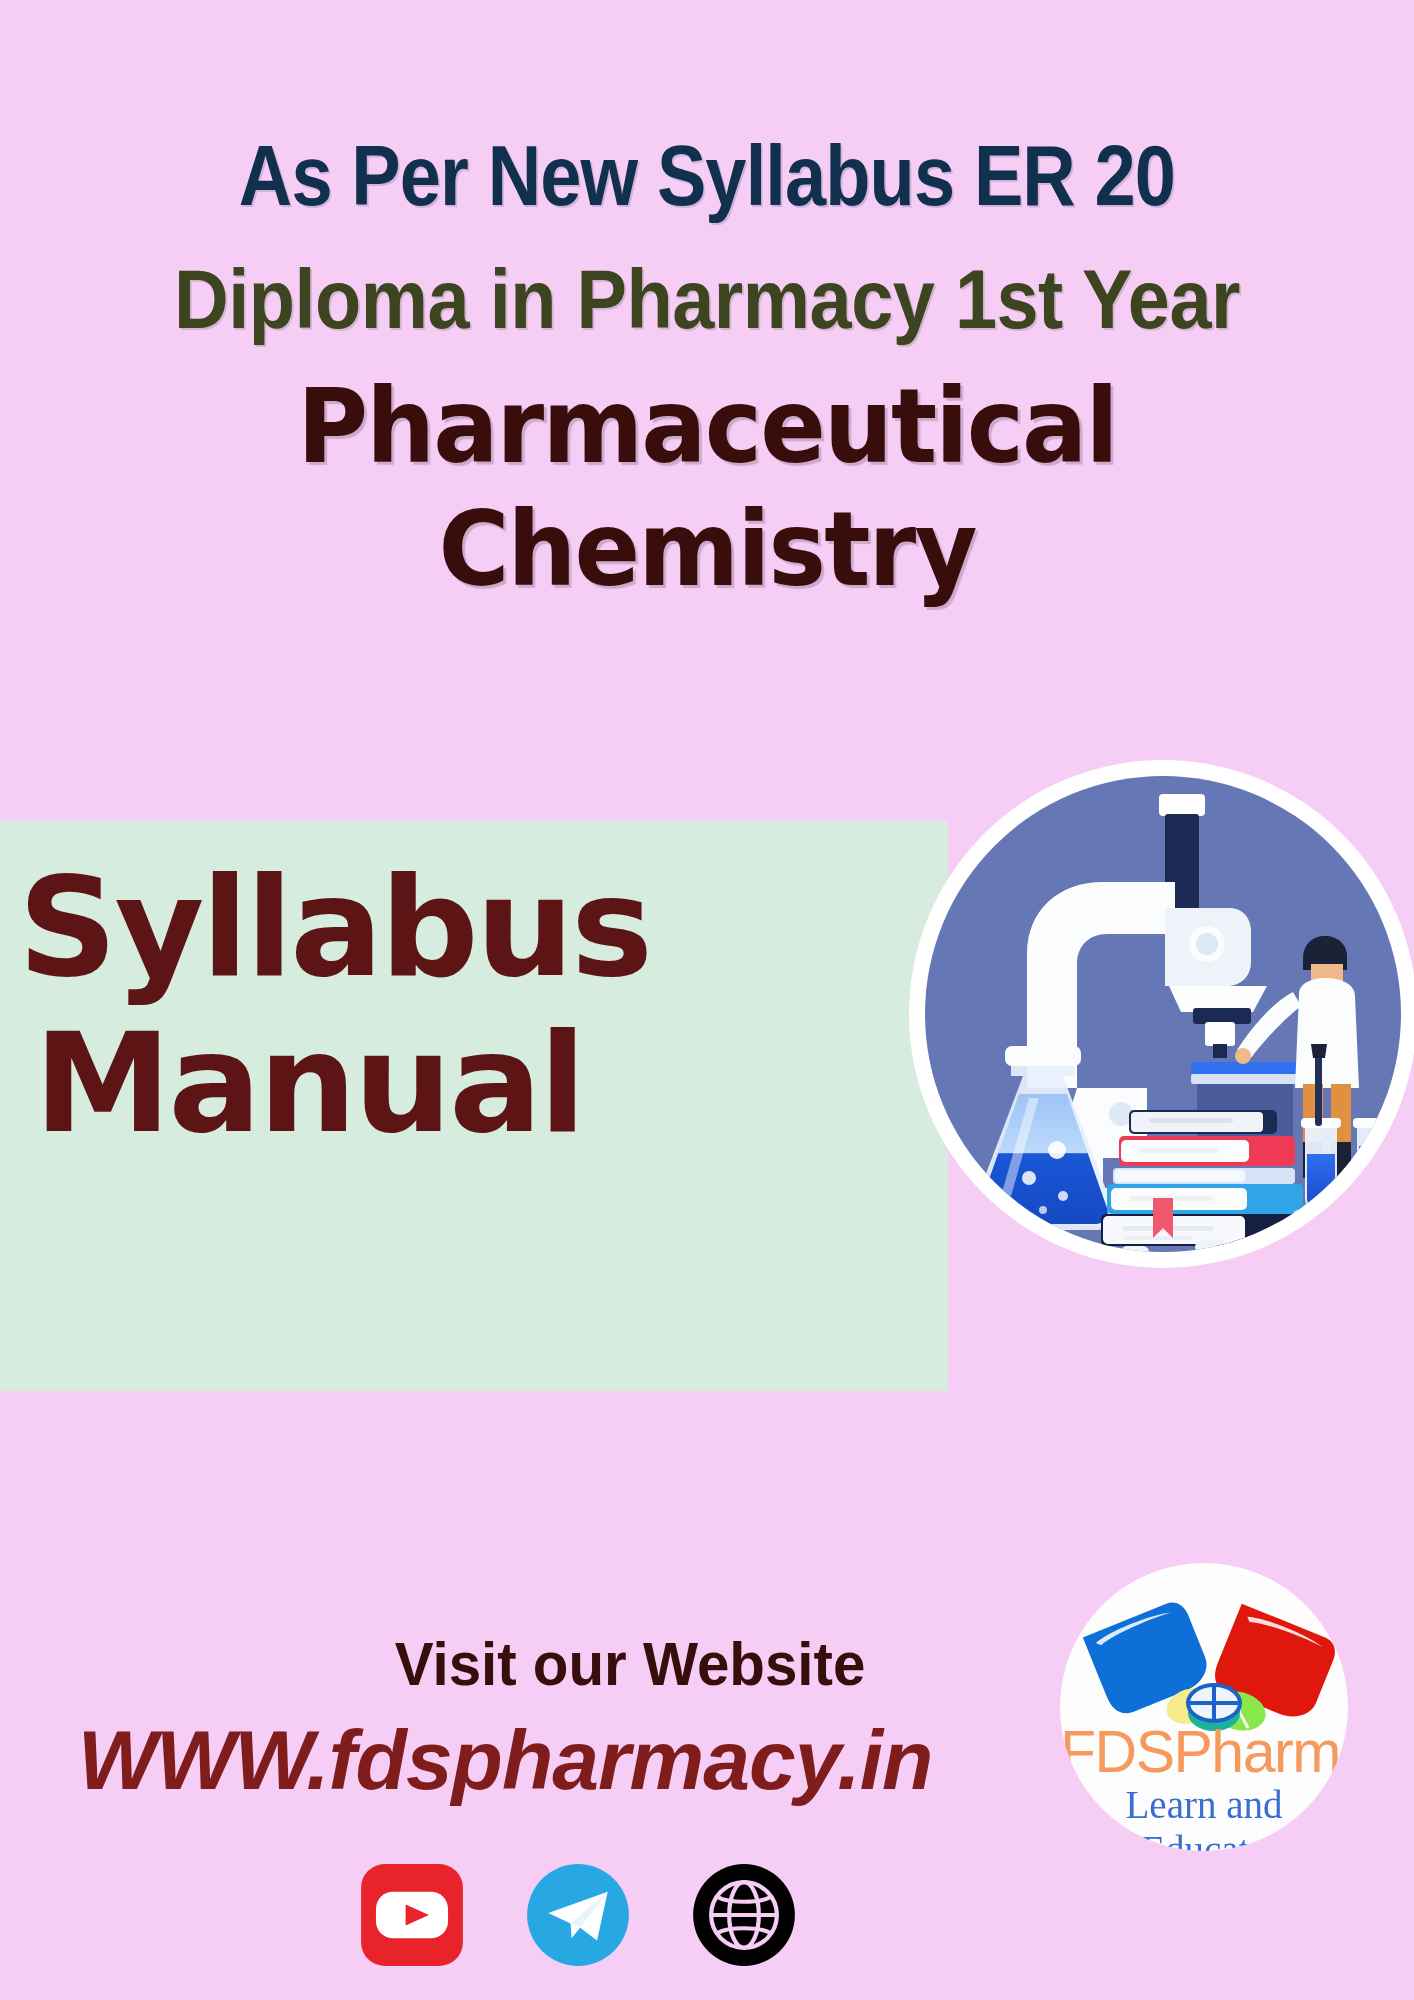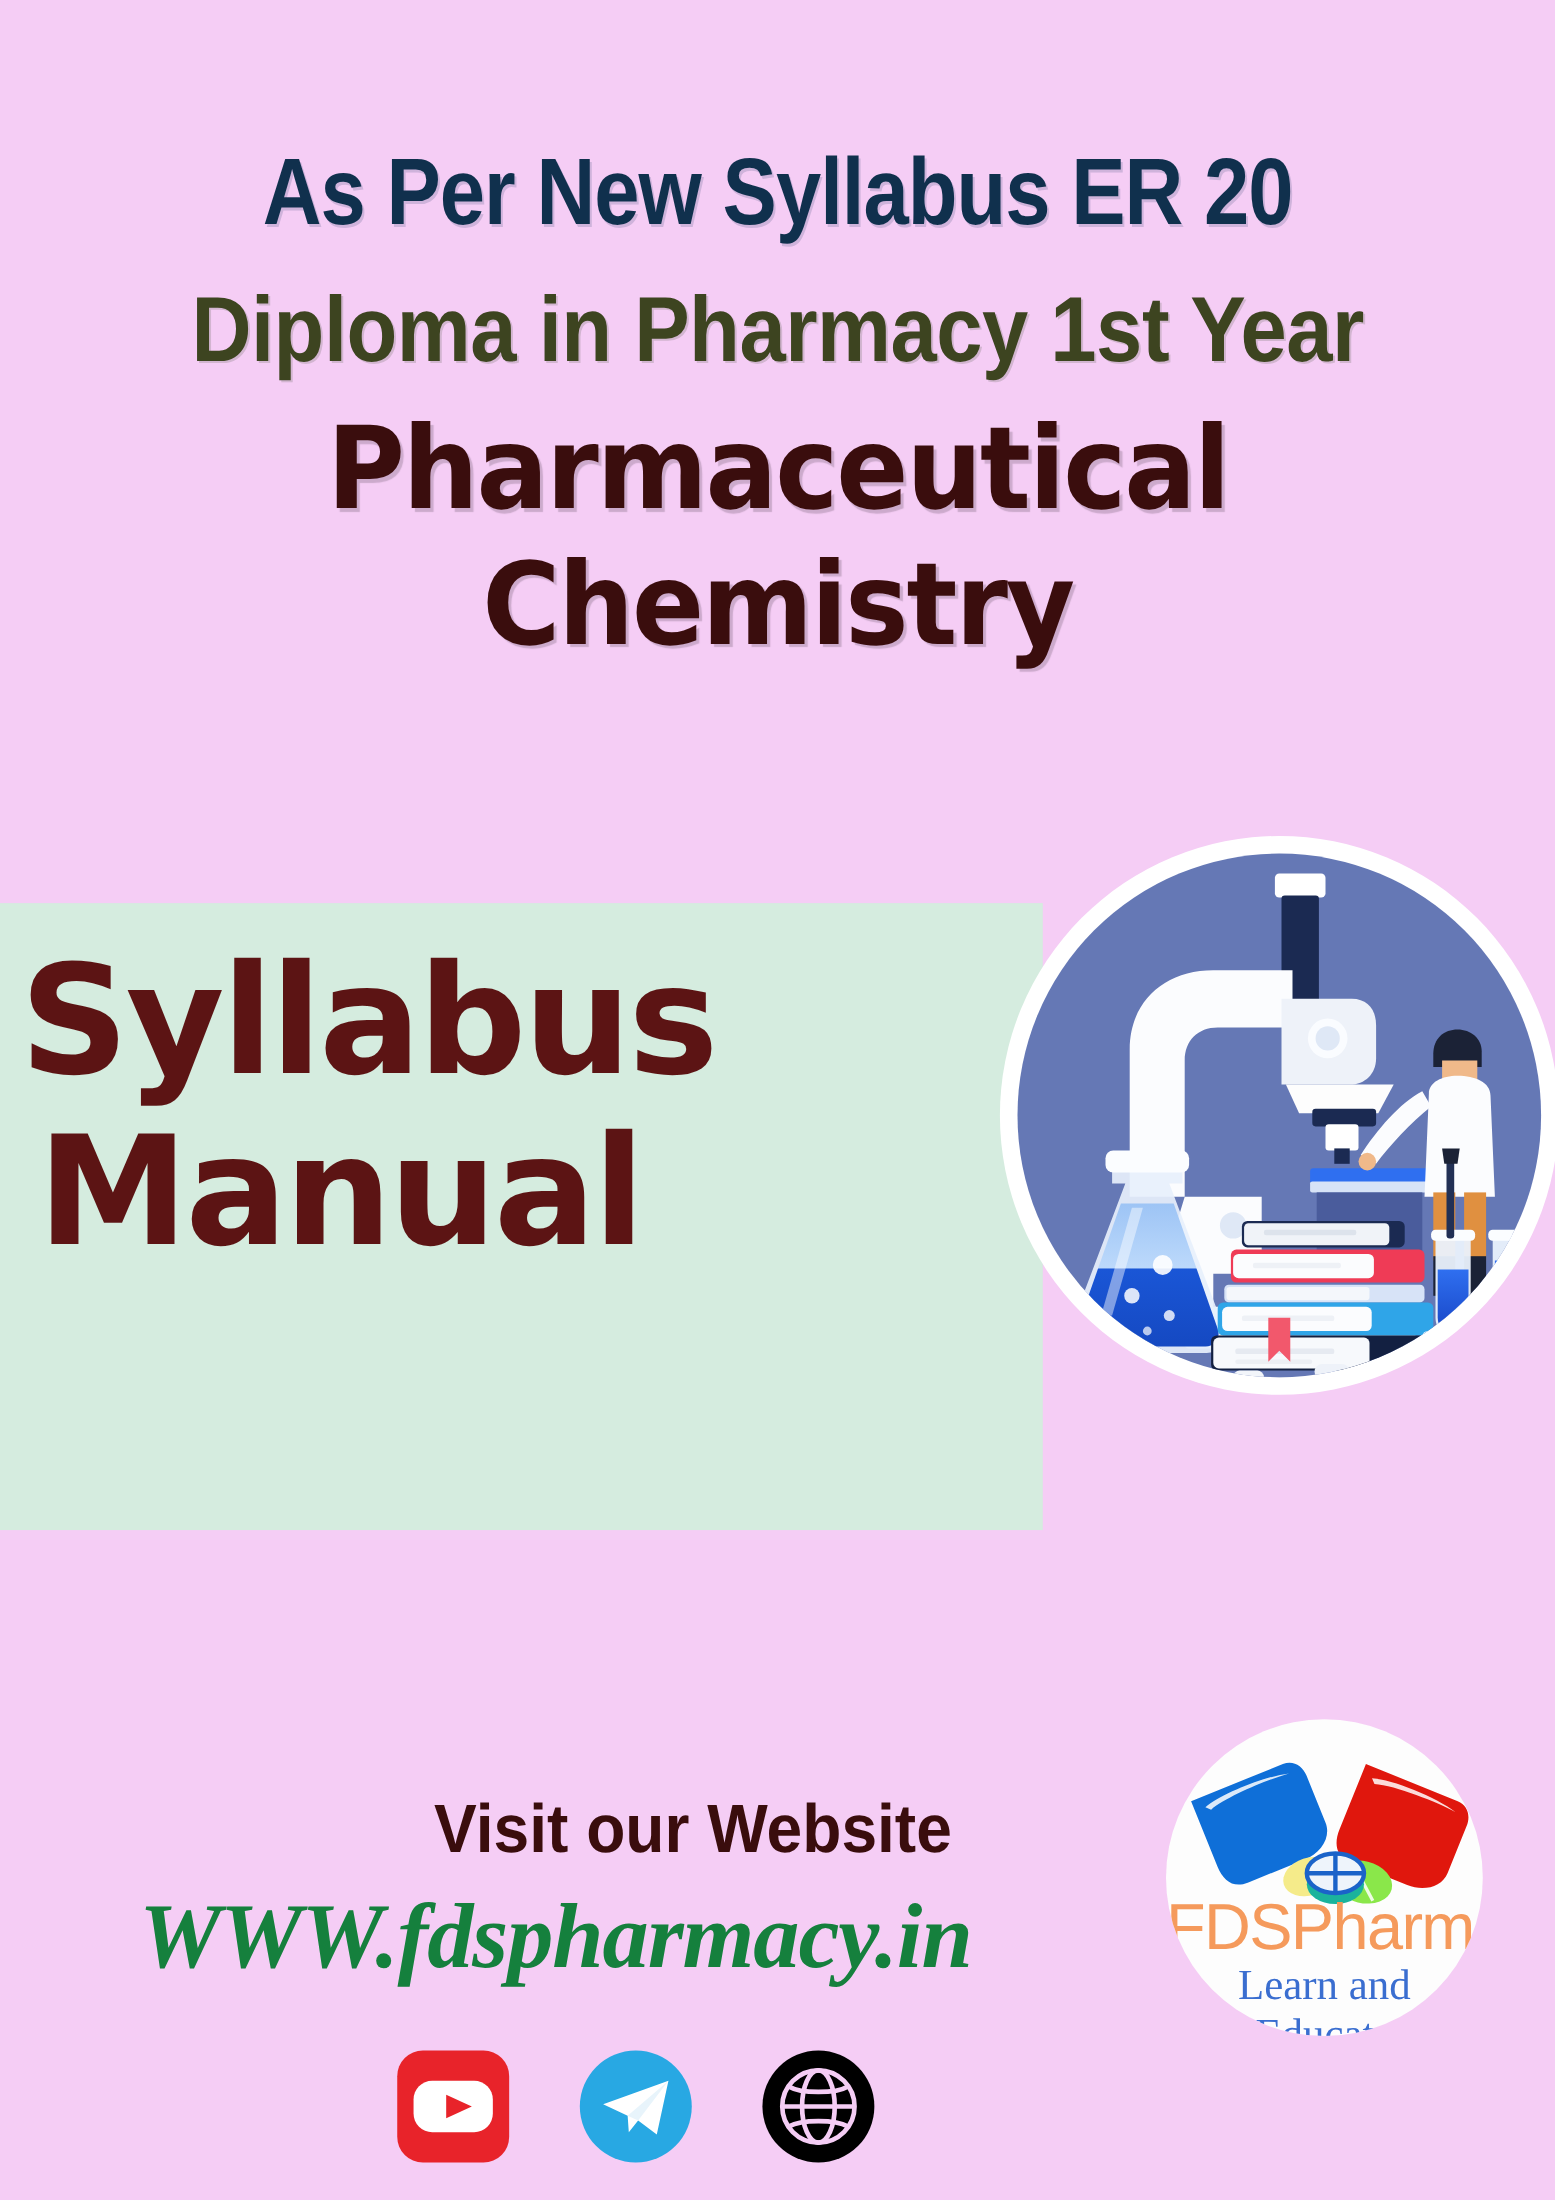--- a/index.html
+++ b/index.html
@@ -107,25 +107,25 @@
     color:#3a0d0d;
     letter-spacing:0px;
     transform:scaleX(0.94);
     z-index:4;
   }
   .visit-url {
     position:absolute;
     left:60px; top:1712px;
     width:890px;
     text-align:center;
-    font-family:Liberation Serif, serif;
+    font-family:Liberation Sans, sans-serif;
     font-style:italic;
     font-weight:bold;
     font-size:84px;
-    color:#15803d;
+    color:#7f1d1d;
     letter-spacing:-1px;
     z-index:4;
   }
 
   
   .fds-logo {
     position:absolute;
     left:1060px; top:1563px;
     width:288px; height:288px;
     border-radius:50%;

